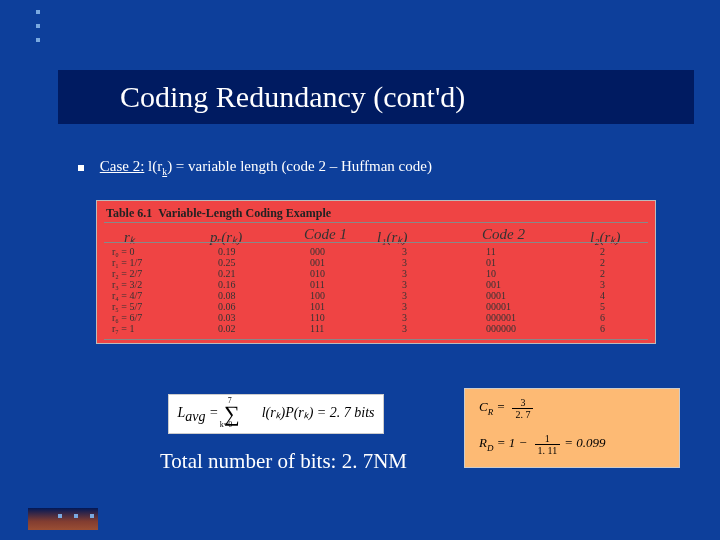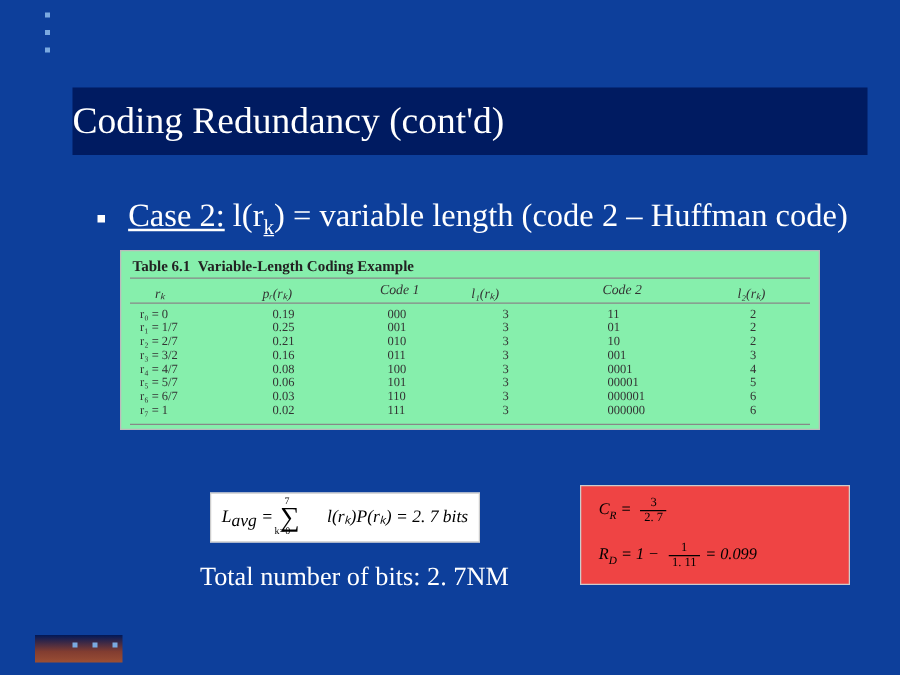--- a/index.html
+++ b/index.html
@@ -13,44 +13,44 @@
   }
   .dots-tl{position:absolute;top:10px;left:36px}
   .dots-tl span{display:block;width:4px;height:4px;background:#7aa9e0;margin-bottom:10px}
   .dots-bl{position:absolute;bottom:22px;left:58px;display:flex}
   .dots-bl span{display:block;width:4px;height:4px;background:#7aa9e0;margin-right:12px}
   .grad-bl{position:absolute;bottom:10px;left:28px;width:70px;height:22px;
     background:linear-gradient(to bottom,rgba(0,20,80,0.9),rgba(150,60,30,0.85) 60%,rgba(170,80,40,0.9));}
   .title-bar{
     position:absolute;left:58px;right:26px;top:70px;height:54px;
     background:#001b61;
-    display:flex;align-items:center;
+    display:flex;align-items:center;padding-left:62px;
   }
   .title-bar .title{
     color:#fff;font-size:30px;
   }
   .bullet-row{
-    position:absolute;left:78px;top:158px;font-size:26px;color:#fff;
+    position:absolute;left:78px;top:158px;font-size:15px;color:#fff;
   }
   .bullet-row .dot{display:inline-block;width:6px;height:6px;background:#fff;border-radius:0;margin-right:12px;vertical-align:middle}
   .bullet-row .ul{color:#fff;text-decoration:underline}
   .bullet-row sub{font-size:0.65em;text-decoration:underline}
   .table-img{
     position:absolute;left:96px;top:200px;width:560px;height:144px;
-    background:#86efac;
+    background:#ef4444;
     box-shadow:inset 0 0 0 1px #bbb;
   }
   .t-caption{
     position:absolute;left:10px;top:6px;color:#222;font-family:"Times New Roman",serif;
     font-size:12px;
   }
   .t-caption b{font-weight:bold}
   .t-hr{position:absolute;left:8px;right:8px;height:1px;background:#888}
   .t-header{position:absolute;top:26px;left:0;right:0;height:14px}
-  .t-header div{position:absolute;font-size:11px;font-style:italic;color:#333}
+  .t-header div{position:absolute;font-size:15px;font-style:italic;color:#333}
   .t-body{position:absolute;top:46px;left:14px;right:14px;bottom:4px}
   .row-line{position:absolute;left:0;right:0;font-family:"Times New Roman",serif;font-size:10px;color:#333}
   .col1{position:absolute;left:2px}
   .col2{position:absolute;left:108px}
   .col3{position:absolute;left:200px}
   .col4{position:absolute;left:292px}
   .col5{position:absolute;left:376px}
   .col6{position:absolute;left:490px}
   .eq-left{
     position:absolute;left:168px;top:394px;width:214px;height:38px;
@@ -59,21 +59,21 @@
   }
   .eq-left .math{
     color:#000;font-family:"Times New Roman",serif;font-size:14px;font-style:italic;
     position:relative
   }
   .eq-left .sigma{font-size:22px;font-style:normal;display:inline-block;vertical-align:middle;margin:0 2px}
   .eq-left .ub{font-size:8px;font-style:normal;position:relative;top:-14px;left:-14px}
   .eq-left .lb{font-size:8px;font-style:normal;position:relative;top:10px;left:-26px}
   .eq-right-box{
     position:absolute;right:40px;top:388px;width:214px;height:78px;
-    background:#ef4444;border:1px solid #ccc;
+    background:#fdba74;border:1px solid #ccc;
     color:#000;font-family:"Times New Roman",serif;font-size:13px;
   }
   .cr-line,.rd-line{position:absolute;left:14px;font-style:italic}
   .frac{display:inline-block;text-align:center;vertical-align:middle;font-style:normal;margin:0 4px;font-size:10px}
   .frac .n{display:block;border-bottom:1px solid #000;padding:0 3px}
   .frac .d{display:block;padding:0 3px}
   .totalbits{
     position:absolute;left:160px;top:449px;font-size:21px;color:#fff;
   }
 </style>

